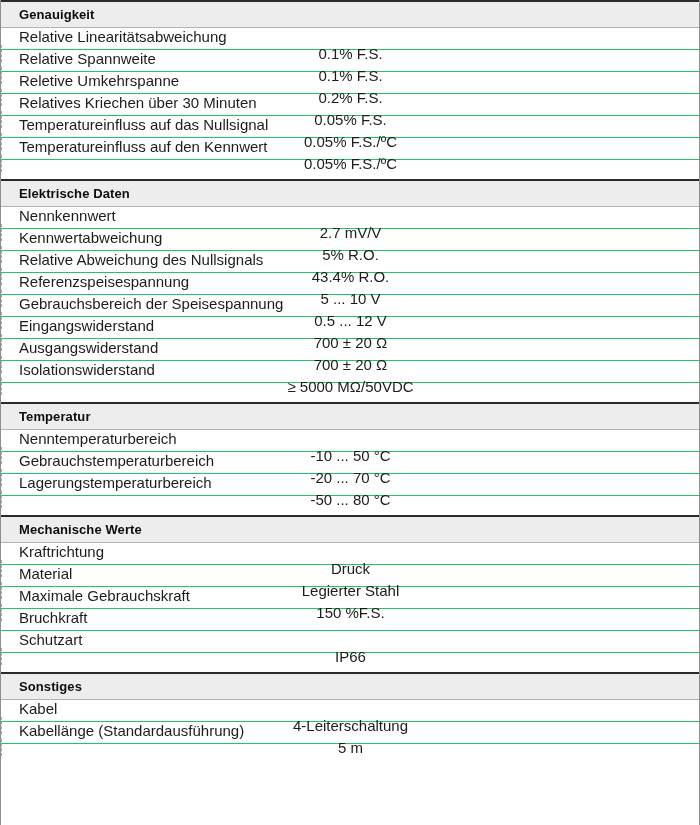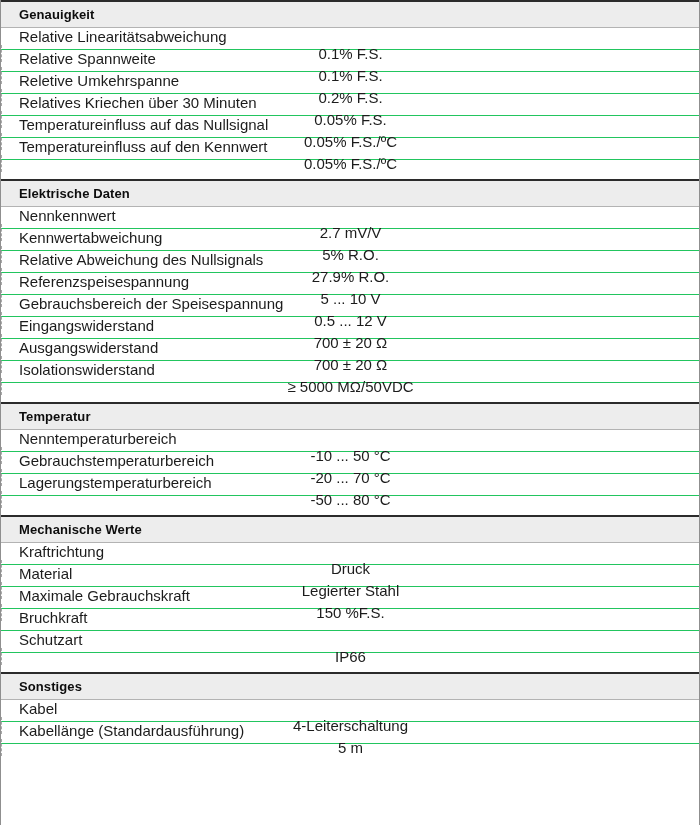--- a/index.html
+++ b/index.html
@@ -117,21 +117,21 @@
     <div class="cell value">2.7 mV/V</div>
   </div>
 
   <div class="row">
     <div class="cell label">Kennwertabweichung</div>
     <div class="cell value">5% R.O.</div>
   </div>
 
   <div class="row">
     <div class="cell label">Relative Abweichung des Nullsignals</div>
-    <div class="cell value">27.9% R.O.</div>
+    <div class="cell value">43.4% R.O.</div>
   </div>
 
   <div class="row">
     <div class="cell label">Referenzspeisespannung</div>
     <div class="cell value">5 ... 10 V</div>
   </div>
 
   <div class="row">
     <div class="cell label">Gebrauchsbereich der Speisespannung</div>
     <div class="cell value">0.5 ... 12 V</div>

